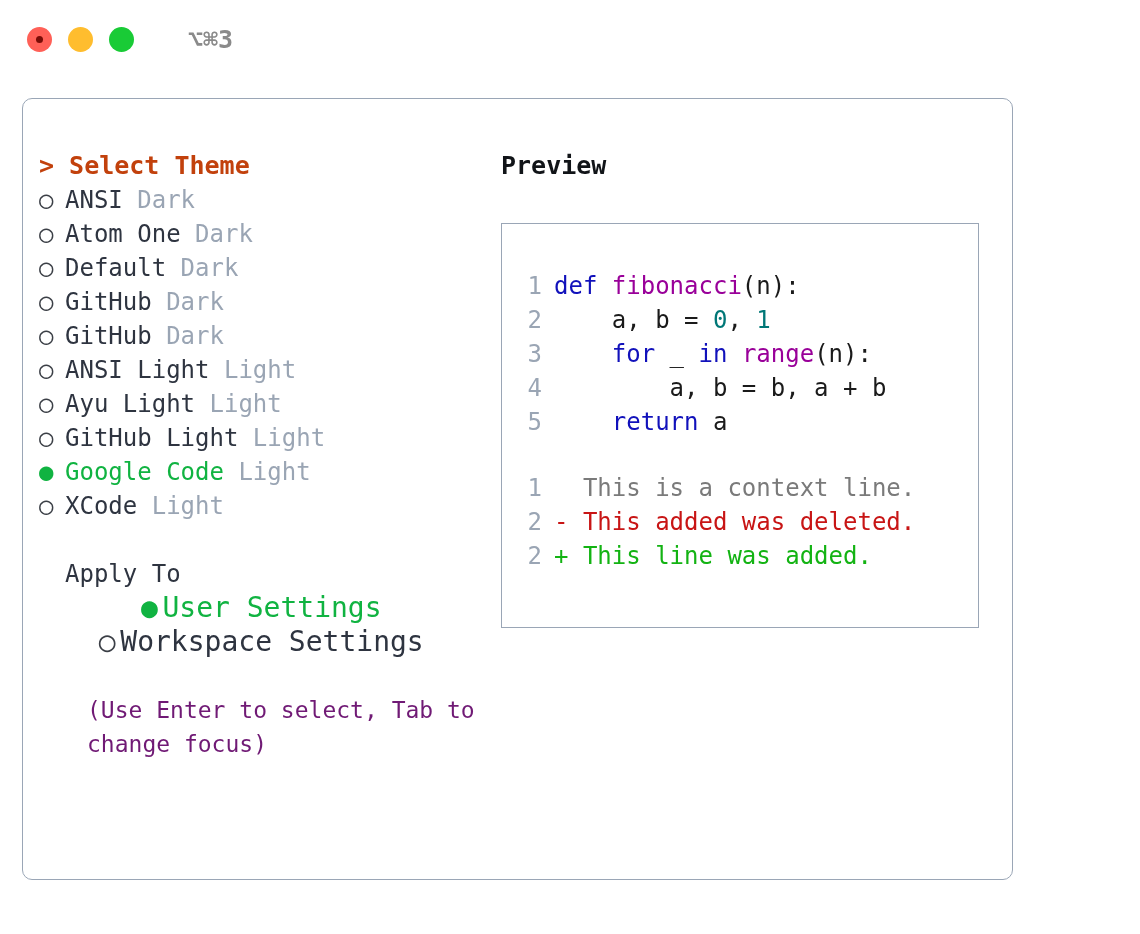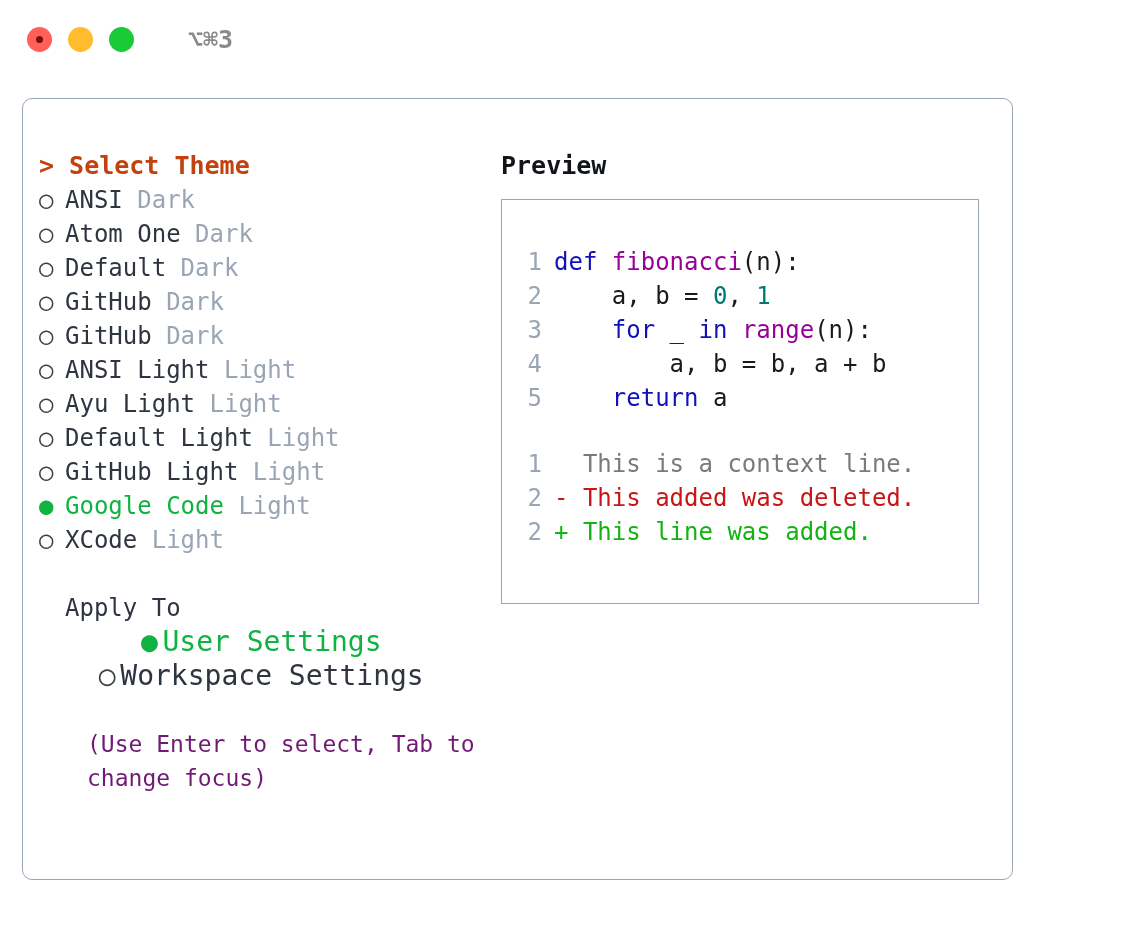--- a/index.html
+++ b/index.html
@@ -138,21 +138,21 @@
     position: absolute;
     left: 478px;
     top: 50px;
     width: 490px;
   }
   #preview-title {
     font-size: 25px;
     font-weight: bold;
     color: #111418;
     line-height: 34px;
-    margin-bottom: 16px;
+    margin-bottom: 40px;
   }
   #preview-box {
     border: 1.6px solid #9aa6b6;
     box-sizing: border-box;
     width: 478px;
     height: 405px;
     padding: 45px 8px 0 12px;
     background: #ffffff;
   }
   .code-line {
@@ -194,21 +194,20 @@
       <div class="header-row">&gt; Select Theme</div>
 
       <div id="theme-list">
           <div class="theme-row"><span class="bullet">○</span><span class="tname">ANSI</span> <span class="tkind">Dark</span></div>
           <div class="theme-row"><span class="bullet">○</span><span class="tname">Atom One</span> <span class="tkind">Dark</span></div>
           <div class="theme-row"><span class="bullet">○</span><span class="tname">Default</span> <span class="tkind">Dark</span></div>
           <div class="theme-row"><span class="bullet">○</span><span class="tname">GitHub</span> <span class="tkind">Dark</span></div>
           <div class="theme-row"><span class="bullet">○</span><span class="tname">GitHub</span> <span class="tkind">Dark</span></div>
           <div class="theme-row"><span class="bullet">○</span><span class="tname">ANSI Light</span> <span class="tkind">Light</span></div>
           <div class="theme-row"><span class="bullet">○</span><span class="tname">Ayu Light</span> <span class="tkind">Light</span></div>
-          <div class="theme-row"><span class="bullet">○</span><span class="tname">Default Light</span> <span class="tkind">Light</span></div>
           <div class="theme-row"><span class="bullet">○</span><span class="tname">GitHub Light</span> <span class="tkind">Light</span></div>
           <div class="theme-row selected"><span class="bullet sel">●</span><span class="tname">Google Code</span> <span class="tkind">Light</span></div>
           <div class="theme-row"><span class="bullet">○</span><span class="tname">XCode</span> <span class="tkind">Light</span></div>
         </div>
 
       <div id="apply-block">
         <div class="apply-title">Apply To</div>
         <div id="apply-list">
             <div class="apply-row selected"><span class="bullet sel">●</span><span class="alabel">User Settings</span></div>
             <div class="apply-row"><span class="bullet">○</span><span class="alabel">Workspace Settings</span></div>

